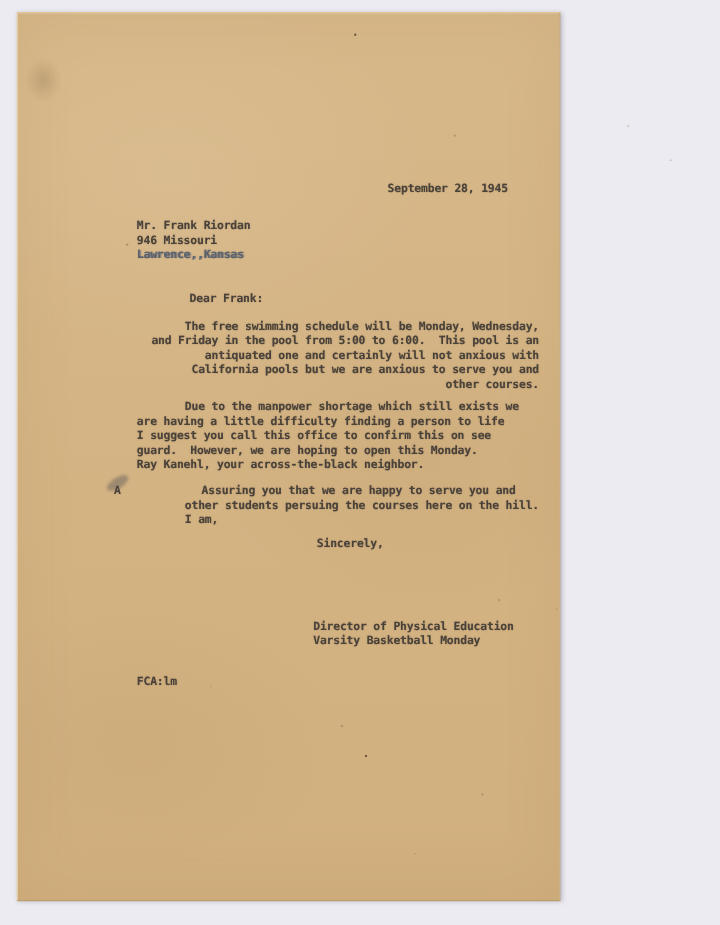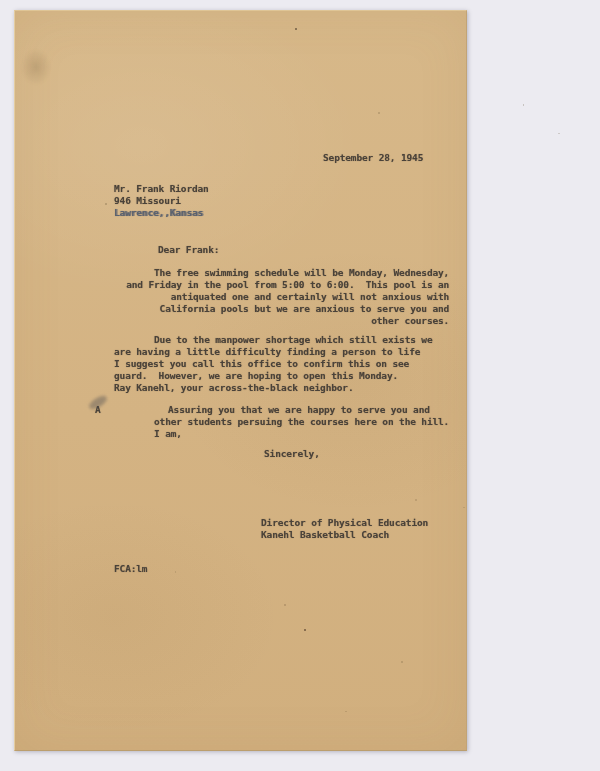--- a/index.html
+++ b/index.html
@@ -135,21 +135,21 @@
       <div class="tline">other students persuing the courses here on the hill.</div>
       <div class="tline">I am,</div>
     </div>
 
     <div class="tblock" style="left:249px; top:437px;">
       <div class="tline">Sincerely,</div>
     </div>
 
     <div class="tblock" style="left:246px; top:506px;">
       <div class="tline">Director of Physical Education</div>
-      <div class="tline">Kanehl Basketball Coach</div>
+      <div class="tline">Varsity Basketball Monday</div>
     </div>
 
     <div class="tblock" style="left:99px; top:552px;">
       <div class="tline">FCA:lm</div>
     </div>
 
   </div>
 </div>
 
 </body></html>

